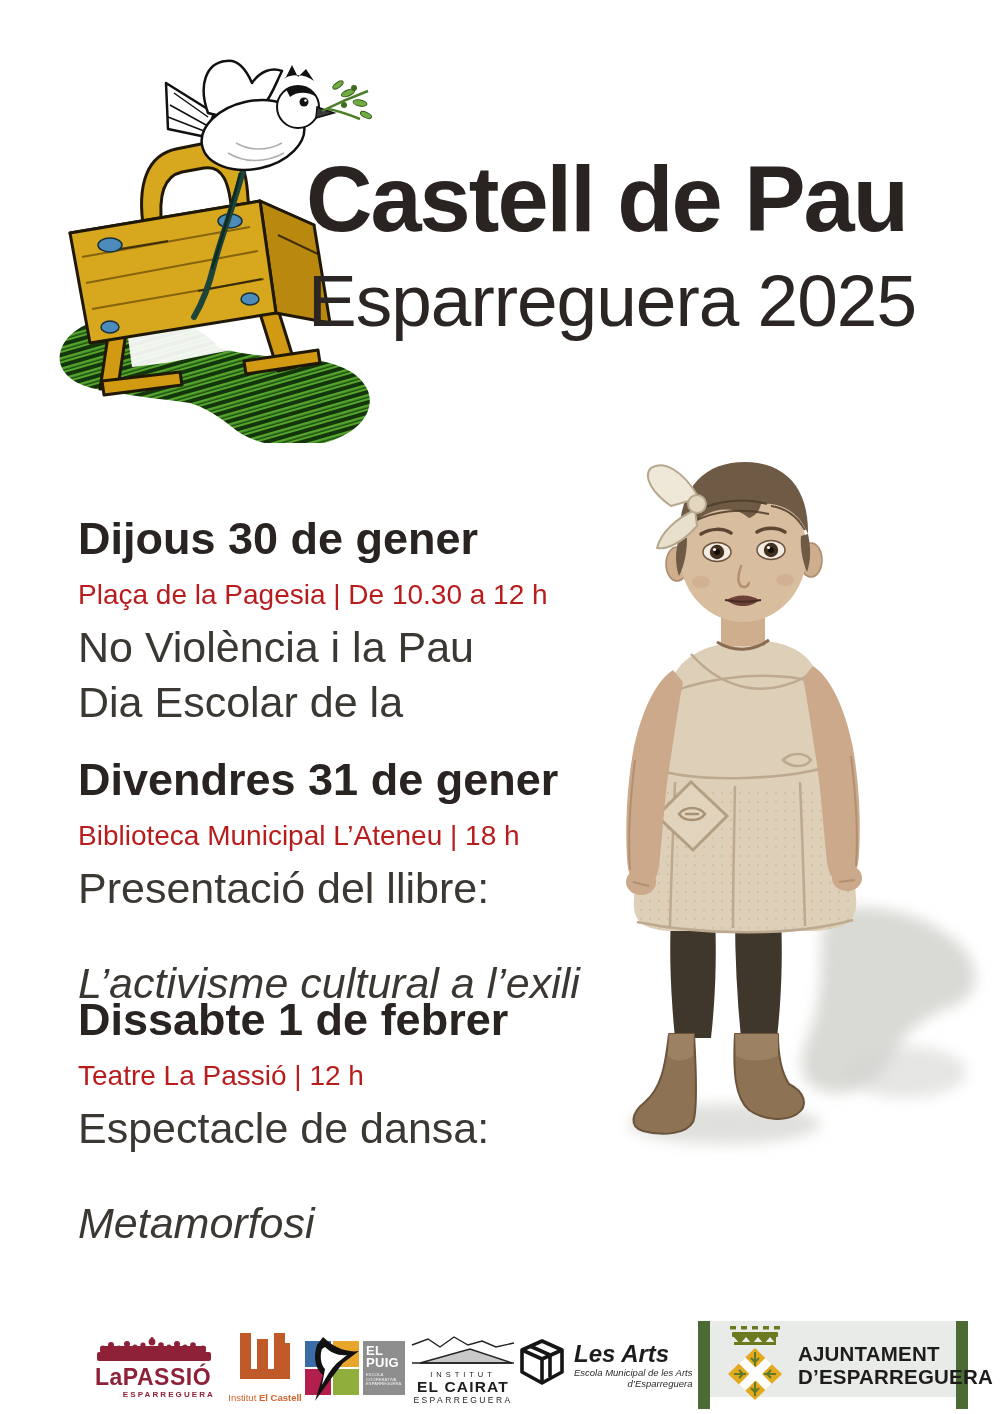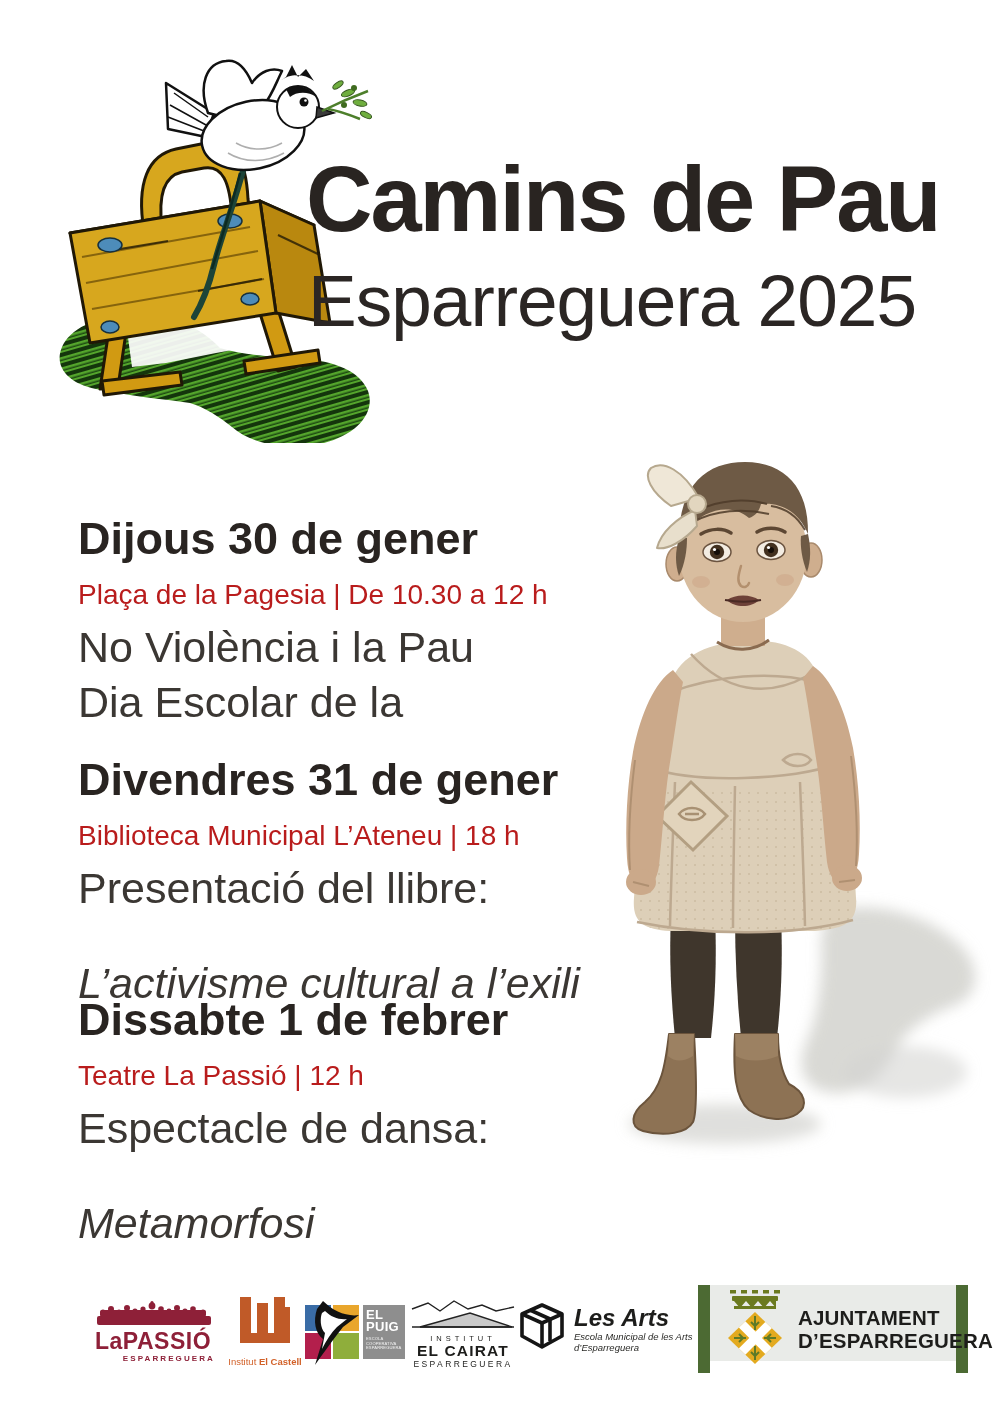--- a/index.html
+++ b/index.html
@@ -27,39 +27,39 @@
   .event-1{top:512px;}
   .event-2{top:753px;}
   .event-3{top:993px;}
   
   .photo{position:absolute;left:575px;top:430px;width:420px;height:735px;}
   .caption{
     position:absolute;right:42px;top:1160px;width:260px;text-align:right;
     font-size:13.5px;font-weight:bold;line-height:15.5px;color:#3a3530;
   }
   
-  .logo{position:absolute;}
+  .logo{position:absolute;margin-top:36px;}
   .logo-lapassio{left:95px;top:1300px;width:120px;}
   .lapassio-name{font-size:23px;font-weight:bold;line-height:23px;color:#8e2038;letter-spacing:.5px;margin-top:-2px;}
   .lapassio-sub{font-size:8px;font-weight:bold;letter-spacing:2.1px;color:#8e2038;text-align:right;margin-top:1px;}
   .logo-castell{left:220px;top:1297px;width:90px;text-align:center;}
   .castell-text{font-size:9.5px;color:#d2622a;margin-top:3px;white-space:nowrap;}
   .castell-text b{font-weight:bold;}
   .logo-puig{left:305px;top:1301px;width:100px;height:64px;}
   .puig-textbox{position:absolute;left:61px;top:8px;width:38px;color:#ffffff;}
   .puig-name{font-size:13px;font-weight:bold;line-height:12px;letter-spacing:.3px;}
   .puig-sub{font-size:6px;line-height:6.5px;letter-spacing:.2px;transform:scale(.68);transform-origin:0 0;width:150%;margin-top:4px;color:#f2f2f2;}
   .logo-cairat{left:408px;top:1299px;width:110px;text-align:center;color:#1d1d1b;}
   .cairat-l1{font-size:7.5px;letter-spacing:4px;margin-top:1px;}
   .cairat-l2{font-size:15.5px;font-weight:bold;letter-spacing:1.2px;line-height:16px;}
   .cairat-l3{font-size:8.5px;letter-spacing:2.4px;line-height:10px;}
   .logo-lesarts{left:520px;top:1303px;display:flex;color:#1d1d1b;font-style:italic;}
   .lesarts-text{margin-left:10px;margin-top:2px;}
   .lesarts-name{font-size:24px;font-weight:bold;line-height:26px;}
-  .lesarts-sub{font-size:9.5px;line-height:11px;color:#2a2a27;}
+  .lesarts-sub{font-size:9.5px;line-height:11px;color:#2a2a27;text-align:right;}
   .logo-ajuntament{
     left:698px;top:1285px;width:270px;height:76px;background:#e9ebe8;
     display:flex;align-items:center;
   }
   .aj-bar{position:absolute;top:0;width:12px;height:88px;background:#4c6a33;}
   .aj-bar.left{left:0;} .aj-bar.right{right:0;}
   .aj-shield{position:absolute;left:26px;top:5px;}
   .aj-text{position:absolute;left:100px;top:21px;font-weight:bold;font-size:20.5px;line-height:23px;color:#1d1d1b;letter-spacing:.2px;}
 </style>
 </head>
@@ -150,21 +150,21 @@
       </g>
       <circle cx="296" cy="50" r="3" fill="#3f6b1f"></circle>
         <circle cx="306" cy="33" r="3" fill="#3f6b1f"></circle>
       <g stroke="#9a9a9a" stroke-width="1.5" fill="none" opacity="0.8">
         <path d="M180 98 C196 108 218 108 236 98"></path>
           <path d="M188 88 C202 96 220 96 234 88"></path>
       </g>
     </g>
   </svg>
 
-  <div class="title">Camins de Pau</div>
+  <div class="title">Castell de Pau</div>
   <div class="subtitle">Esparreguera 2025</div>
 
   <div class="event event-1">
     <div class="event-heading">Dijous 30 de gener</div>
     <div class="event-meta">Plaça de la Pagesia | De 10.30 a 12 h</div>
     <div class="event-body">No Violència i la Pau</div>
     <div class="event-body">Dia Escolar de la</div>
   </div>
 
   <div class="event event-2">

